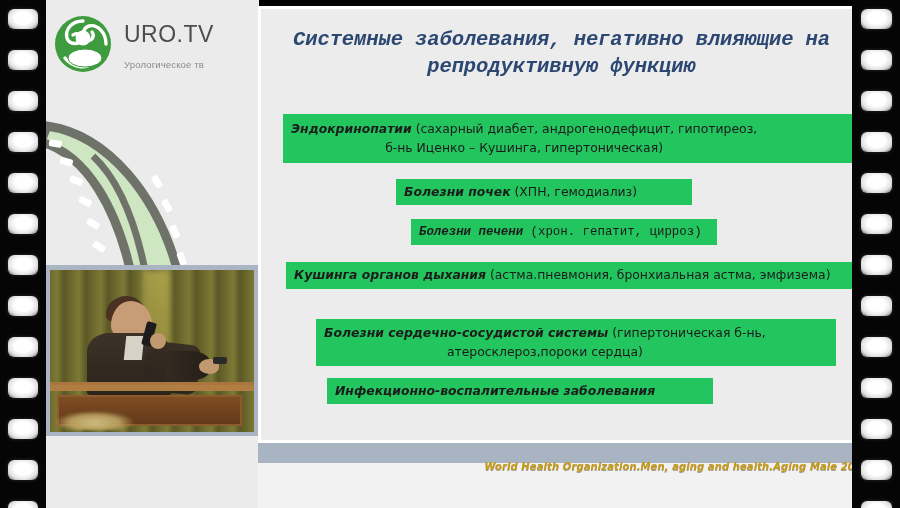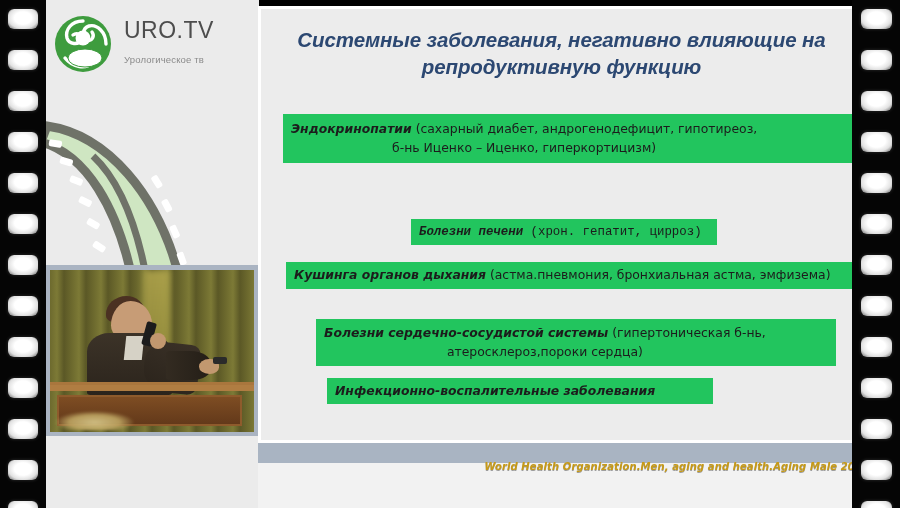--- a/index.html
+++ b/index.html
@@ -68,21 +68,21 @@
     height: 175px;
     overflow: hidden;
   }
   .deco-film svg { display:block; }
 
   #logo-row {
     position: absolute;
     left: 16px;
     top: 14px;
     display: flex;
-    align-items: flex-start;
+    align-items: center;
     gap: 11px;
     z-index: 3;
   }
   .logo-mark { width: 60px; height: 60px; flex: none; }
   .logo-text { padding-top: 4px; }
   .logo-title {
     font-size: 23px;
     letter-spacing: 0.5px;
     color: #4d4d4d;
     font-family: "Liberation Sans", sans-serif;
@@ -232,21 +232,21 @@
     top: 463px;
     width: 604px;
     height: 45px;
     background: #f2f2f2;
     z-index: 2;
   }
 
   #slide-title {
     margin: 17px 14px 0 14px;
     text-align: center;
-    font-family: Liberation Sans, sans-serif;
+    font-family: Liberation Mono, monospace;
     font-style: italic;
     font-weight: bold;
     font-size: 20.5px;
     line-height: 1.33;
     color: #2c4872;
     letter-spacing: -0.1px;
     white-space: pre-line;
   }
 
   .blockbox {
@@ -395,24 +395,29 @@
   </div>
 
   <div id="slide">
 
     <div id="slide-title">Системные заболевания, негативно влияющие на
 репродуктивную функцию</div>
 
     <div class="blockbox" id="box-endo">
       <span class="txt">
         <b>Эндокринопатии</b><span> (сахарный диабет, андрогенодефицит, гипотиреоз,</span><br>
-        <span>б-нь Иценко – Иценко, гиперкортицизм)</span>
-      </span>
-    </div>
-
+        <span>б-нь Иценко – Кушинга, гипертоническая)</span>
+      </span>
+    </div>
+
+    <div class="blockbox" id="box-kidney">
+      <span class="txt">
+        <b>Болезни почек</b><span>  (ХПН, гемодиализ)</span>
+      </span>
+    </div>
 
     <div class="blockbox" id="box-liver">
       <span class="txt">
         <b>Болезни печени</b><span> (хрон. гепатит, цирроз)</span>
       </span>
     </div>
 
     <div class="blockbox" id="box-resp">
       <span class="txt">
         <b>Кушинга органов дыхания</b><span> (астма.пневмония, бронхиальная астма, эмфизема)</span>

